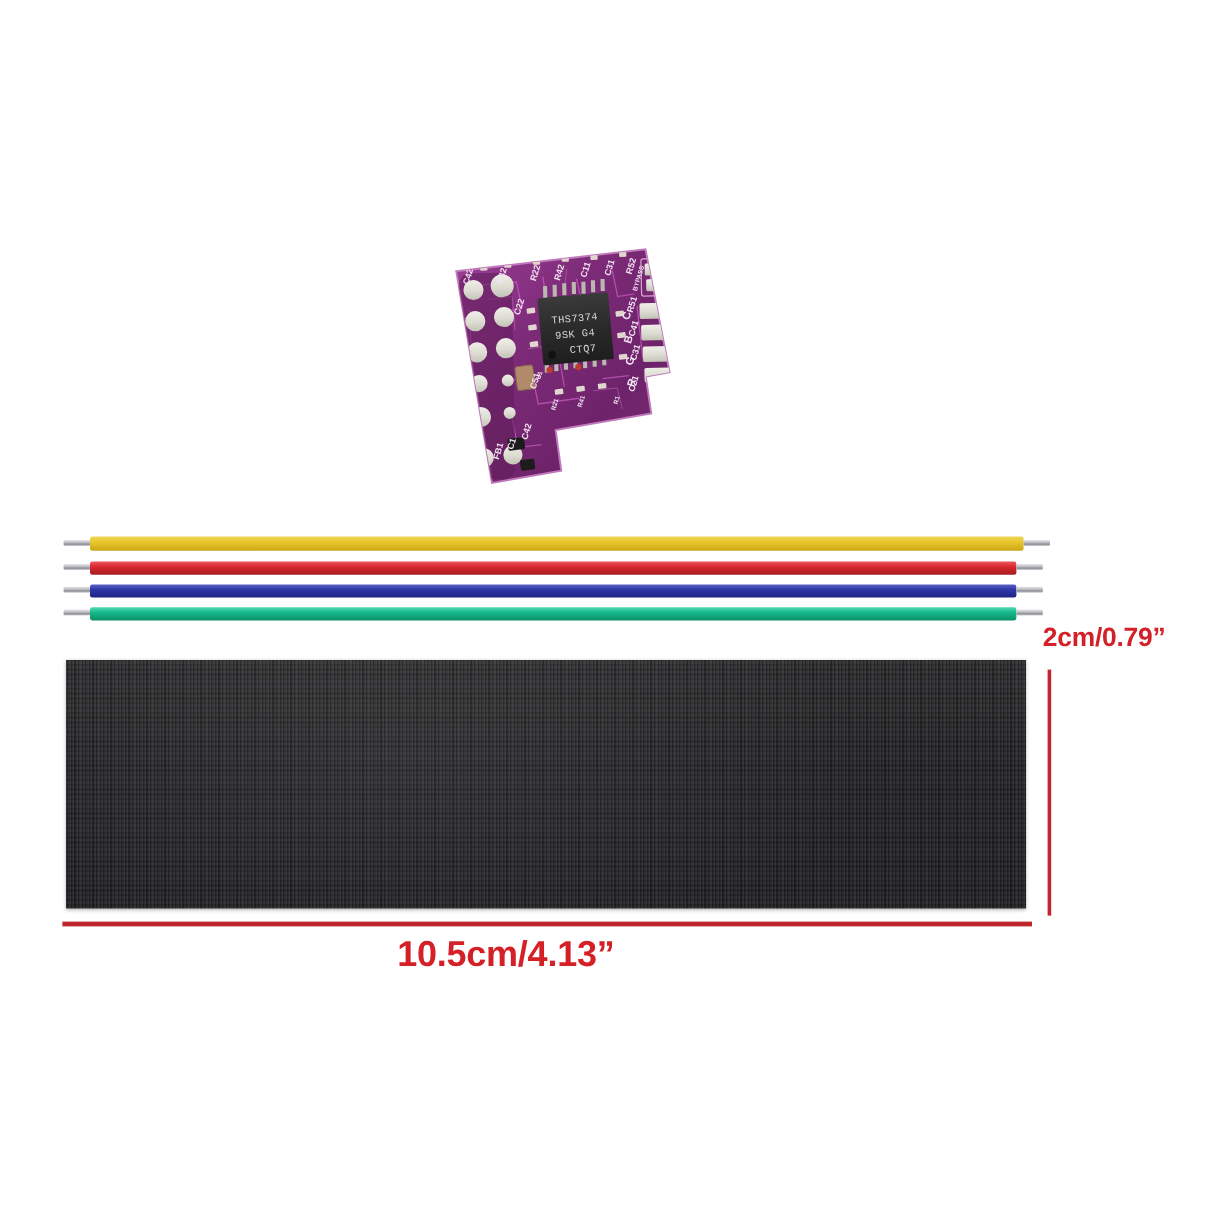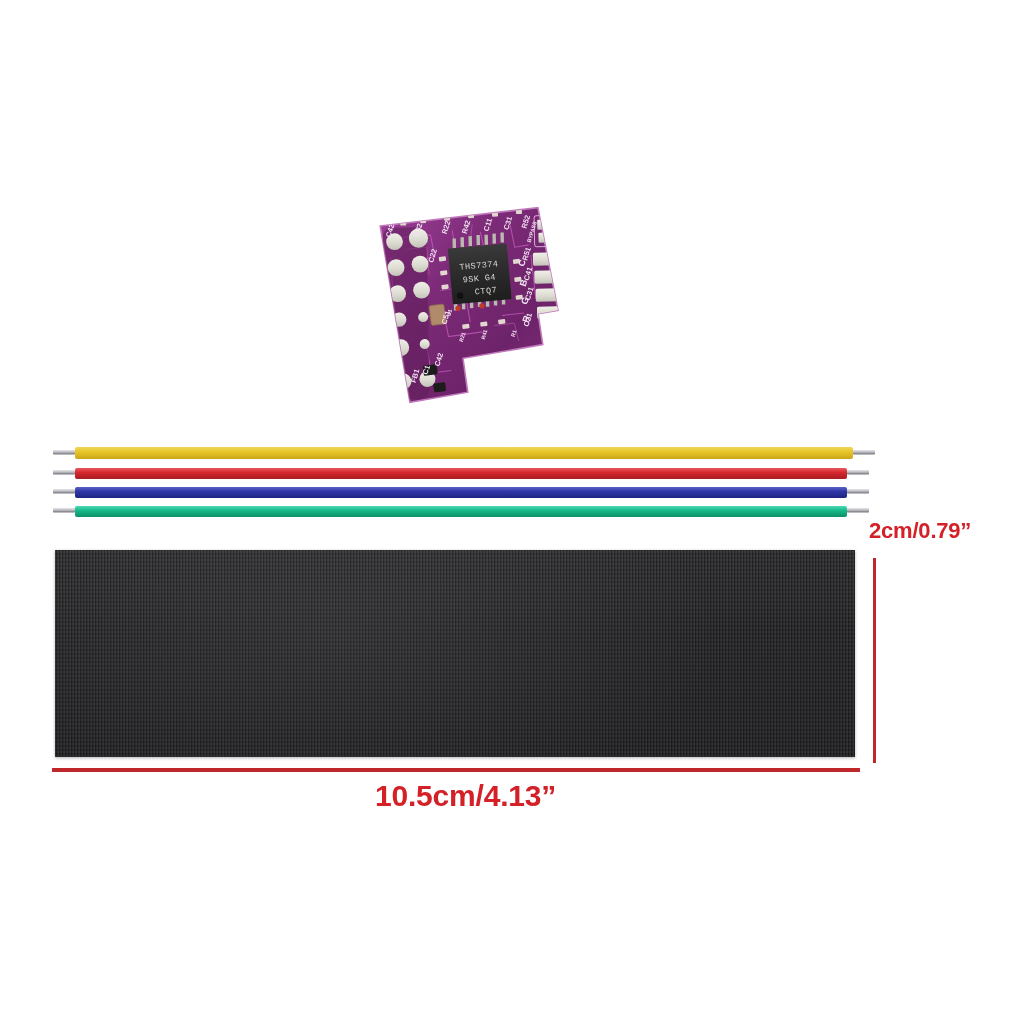--- a/index.html
+++ b/index.html
@@ -112,21 +112,20 @@
     color: #d42027;
     font-family: "Liberation Sans", sans-serif;
     font-weight: bold;
     white-space: nowrap;
   }
   #label-width {
     left: 331px;
     top: 779px;
     font-size: 30px;
     letter-spacing: -0.2px;
-    margin-left: 44px;
   }
   #label-height {
     left: 849px;
     top: 518px;
     font-size: 22px;
     letter-spacing: -0.2px;
     margin-left: 20px;
   }
 </style>
 </head>

